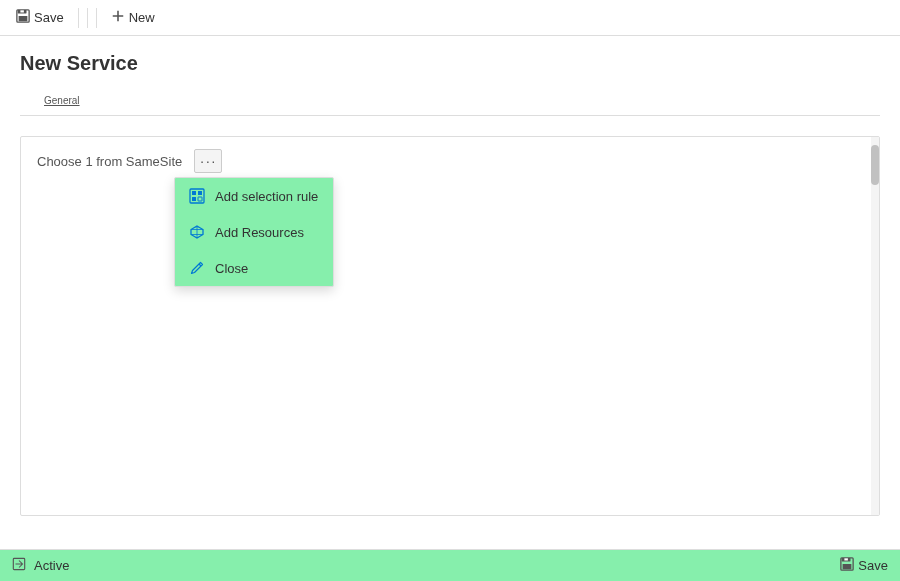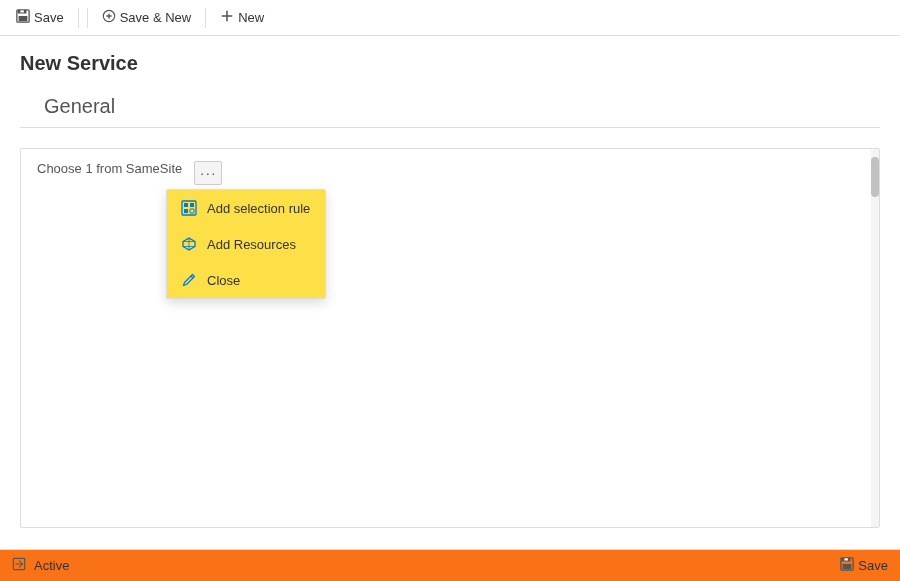--- a/index.html
+++ b/index.html
@@ -65,24 +65,25 @@
     
     .tabs {
       display: flex;
       border-bottom: 1px solid #ddd;
       padding: 0 20px;
     }
     .tab {
       padding: 8px 4px;
       margin-right: 20px;
       cursor: pointer;
-      font-size: 20px;
+      font-size: 10px;
       color: #555;
       border-bottom: 2px solid transparent;
       margin-bottom: -1px;
+      text-decoration: underline;
     }
     .tab.active {
       color: #333;
       font-weight: 600;
       border-bottom: 2px solid #0078d4;
     }
 
     
     .tab-content {
       flex: 1;
@@ -93,20 +94,21 @@
 
     
     .resource-section {
       border: 1px solid #ddd;
       border-radius: 2px;
       min-height: 380px;
       position: relative;
     }
     .resource-row {
       display: flex;
+      align-items: center;
       padding: 12px 16px;
       position: relative;
     }
     .resource-label {
       font-size: 13px;
       color: #555;
       margin-right: 12px;
     }
     .ellipsis-btn {
       width: 28px;
@@ -121,22 +123,22 @@
       font-size: 14px;
       color: #555;
       letter-spacing: 1px;
       position: relative;
     }
 
     
     .dropdown-menu {
       position: absolute;
       top: 40px;
-      left: 145px;
-      background: #fde047;
+      left: 153px;
+      background: #86efac;
       border: 1px solid #ddd;
       box-shadow: 0 4px 12px rgba(0,0,0,0.15);
       z-index: 100;
       min-width: 160px;
       border-radius: 2px;
     }
     .dropdown-item {
       display: flex;
       align-items: center;
       gap: 10px;
@@ -172,21 +174,21 @@
       background: #c1c1c1;
       border-radius: 4px;
     }
 
     
     .status-bar {
       display: flex;
       align-items: center;
       justify-content: space-between;
       padding: 6px 12px;
-      background: #f97316;
+      background: #86efac;
       border-top: 1px solid #ddd;
       height: 32px;
       flex-shrink: 0;
     }
     .status-left {
       display: flex;
       align-items: center;
       gap: 8px;
     }
     .status-icon {
@@ -223,29 +225,20 @@
         <rect x="2" y="1" width="10" height="4" rx="0.5"></rect>
         <rect x="1" y="1" width="14" height="14" rx="1" fill="none" stroke="#555" stroke-width="1.5"></rect>
         <rect x="3" y="8" width="10" height="6" rx="0.5"></rect>
         <rect x="5" y="1.5" width="4" height="2.5" fill="white"></rect>
       </svg>
     </span>
     <span>Save</span>
   </button>
   <div class="toolbar-separator"></div>
   <div class="toolbar-separator"></div>
-  <button class="toolbar-btn">
-    <span>
-      <svg width="14" height="14" viewBox="0 0 16 16" fill="none">
-        <circle cx="8" cy="8" r="6.5" stroke="#555" stroke-width="1.3"></circle>
-        <path d="M5 8 L11 8 M8 5 L8 11" stroke="#555" stroke-width="1.5"></path>
-      </svg>
-    </span>
-    <span>Save &amp; New</span>
-  </button>
   <div class="toolbar-separator"></div>
   <button class="toolbar-btn">
     <span>
       <svg width="14" height="14" viewBox="0 0 16 16" fill="none">
         <path d="M8 2 L8 14 M2 8 L14 8" stroke="#555" stroke-width="1.8"></path>
       </svg>
     </span>
     <span>New</span>
   </button>
 </div>

